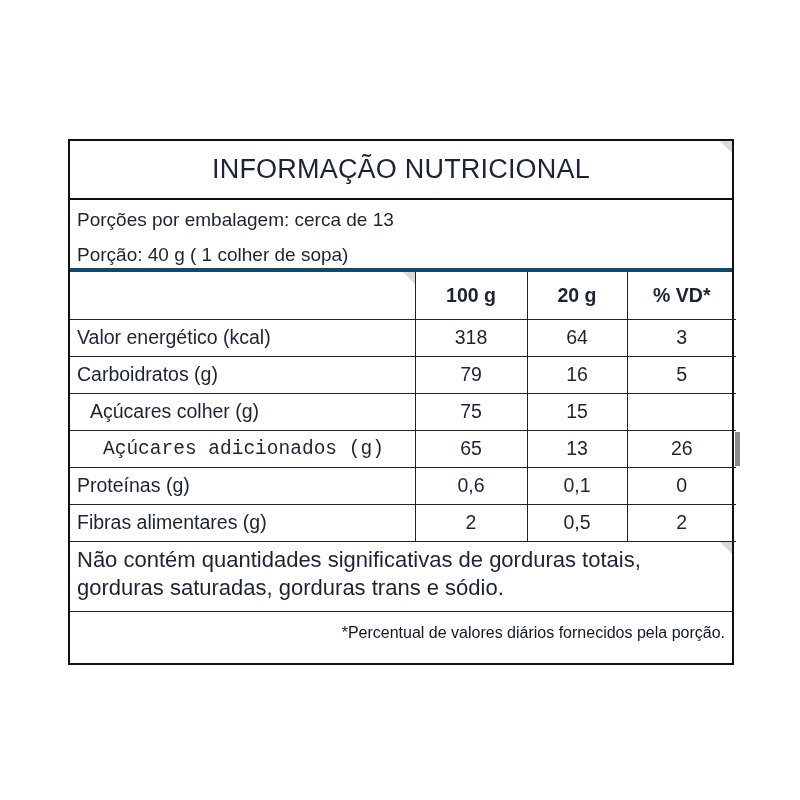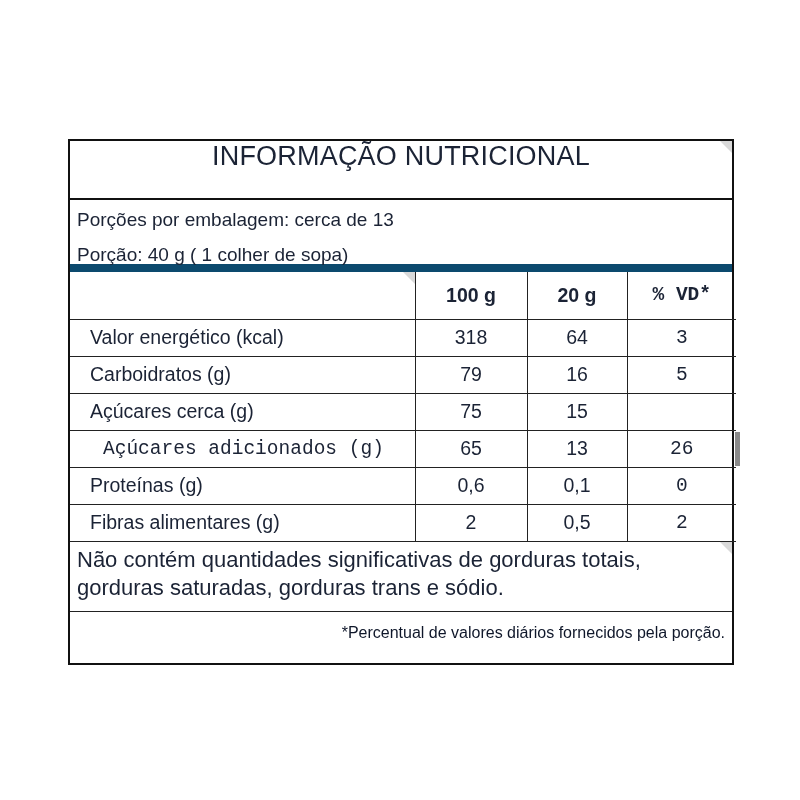--- a/index.html
+++ b/index.html
@@ -4,34 +4,34 @@
   <style>
     html, body { margin: 0; padding: 0; background: #ffffff; }
     body { width: 800px; height: 800px; position: relative; overflow: hidden;
            font-family: "Liberation Sans", sans-serif; color: #1b2335; }
     .label {
       position: absolute; left: 68px; top: 139px; width: 666px; height: 526px;
       border: 2px solid #111; box-sizing: border-box; background: #fff;
     }
     .title {
       height: 59px; border-bottom: 2px solid #111; box-sizing: border-box;
-      display: flex; justify-content: center;
+      display: flex; align-items: center; justify-content: center;
       font-size: 27px; letter-spacing: 0.2px; position: relative;
     }
     .serving {
       height: 72px; box-sizing: border-box; padding: 2px 0 0 7px;
-      border-bottom: 8px solid #0c4a6e; position: relative;
+      border-bottom: 4px solid #0c4a6e; position: relative;
     }
     .serving div { font-size: 19px; line-height: 35px; height: 35px; }
     table { border-collapse: collapse; width: 100%; table-layout: fixed; }
     td { border: 1.5px solid #222; font-size: 19.5px; height: 37px; box-sizing: border-box;
          padding: 0; text-align: center; position: relative; }
     tr:first-child td { border-top: none; }
-    td:first-child { border-left: none; text-align: left; padding-left: 20px; }
-    td:last-child { border-right: none; font-family: Liberation Mono, monospace; }
+    td:first-child { border-left: none; text-align: left; padding-left: 7px; }
+    td:last-child { border-right: none; }
     th.h, td.h { font-weight: bold; height: 47px; }
     .ind1 { padding-left: 20px !important; }
     .ind2 { padding-left: 33px !important; font-family: Liberation Mono, monospace; }
     .note {
       height: 70px; box-sizing: border-box; border-bottom: 1.5px solid #222;
       padding: 4px 7px; font-size: 22px; line-height: 28px; position: relative;
     }
     .foot { padding: 12px 7px; font-size: 16px; color: #0f172a; text-align: right; }
     .fold {
       position: absolute; right: 0; top: 0; width: 0; height: 0;
@@ -75,21 +75,21 @@
       <td>64</td>
       <td>3</td>
     </tr>
     <tr>
       <td>Carboidratos (g)</td>
       <td>79</td>
       <td>16</td>
       <td>5</td>
     </tr>
     <tr>
-      <td class="ind1">Açúcares cerca (g)</td>
+      <td class="ind1">Açúcares colher (g)</td>
       <td>75</td>
       <td>15</td>
       <td></td>
     </tr>
     <tr>
       <td class="ind2">Açúcares adicionados (g)</td>
       <td>65</td>
       <td>13</td>
       <td>26</td>
     </tr>

